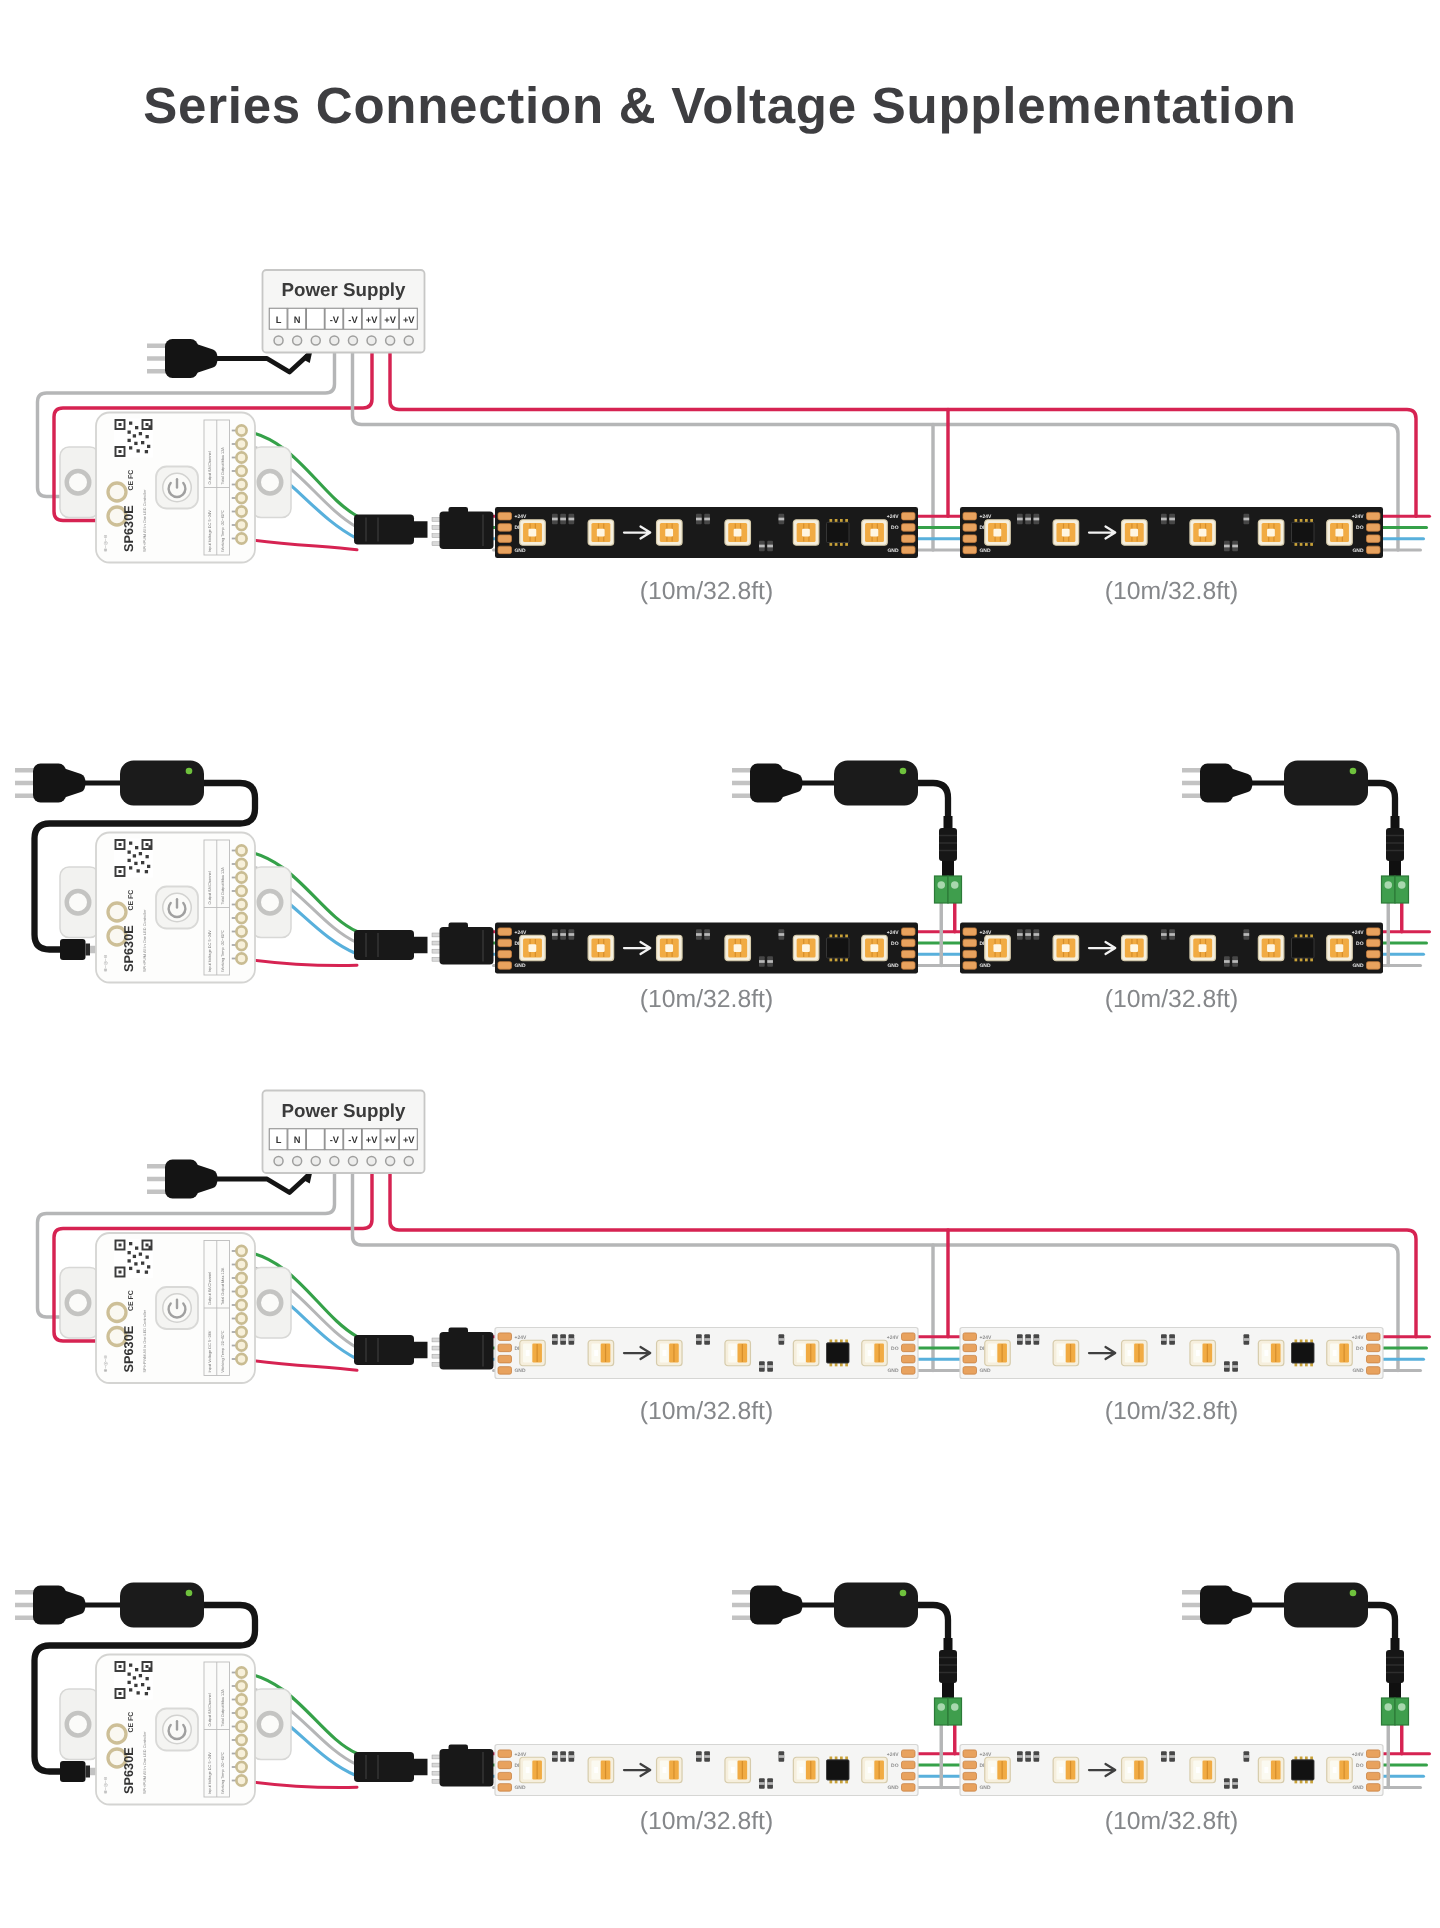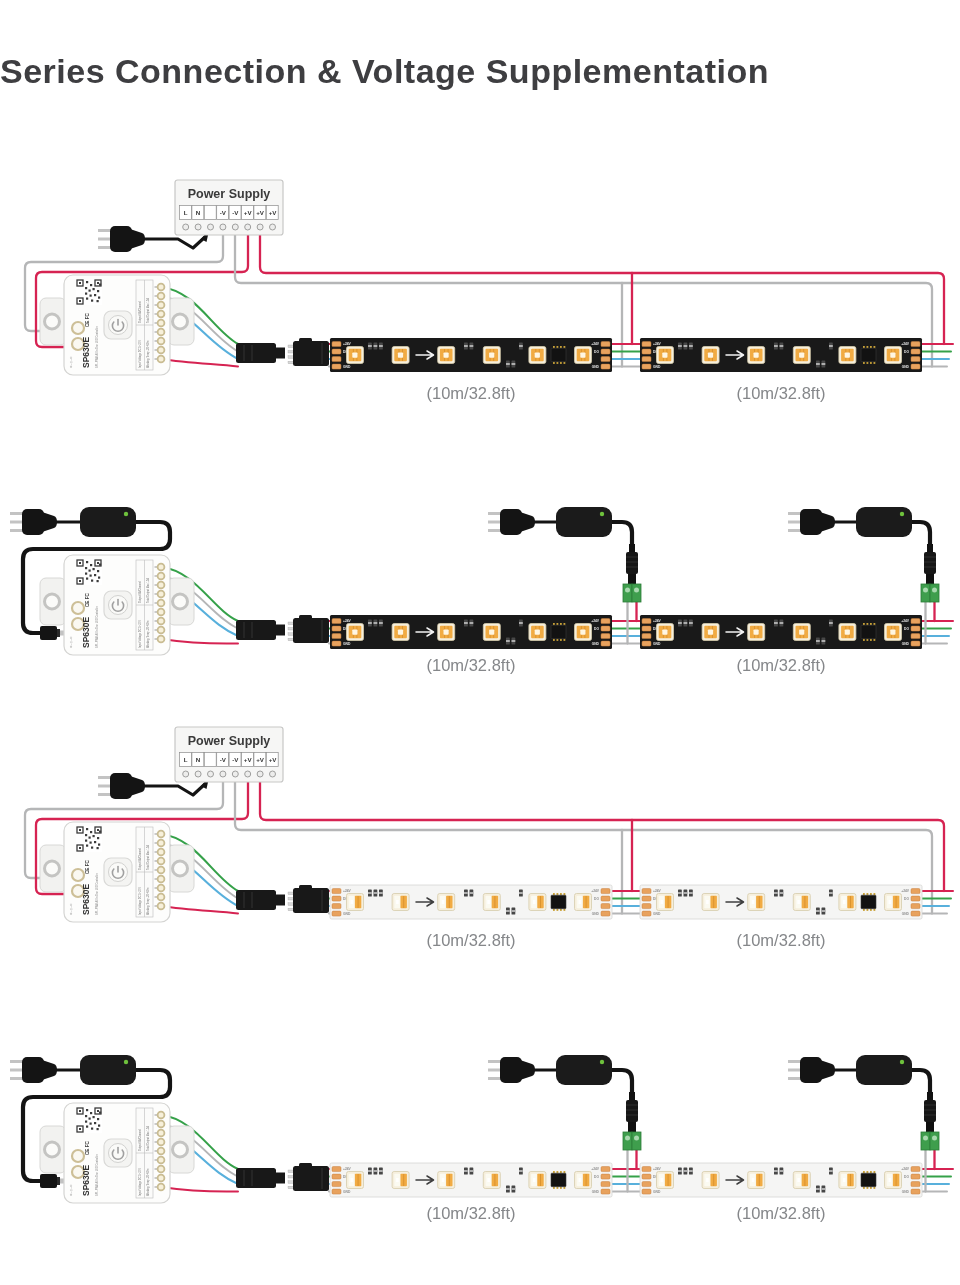--- a/index.html
+++ b/index.html
@@ -1,18 +1,18 @@
 <!DOCTYPE html>
 <html><head>
 <meta charset="utf-8">
 <style>
   html,body{margin:0;padding:0;background:#ffffff;}
   .page{position:relative;width:960px;height:1285px;background:#fff;overflow:hidden;
         font-family:"Liberation Sans",sans-serif;}
-  .title{position:absolute;top:52px;left:0;width:960px;text-align:left;margin:0;
+  .title{position:absolute;top:52px;left:0;width:960px;text-align:center;margin:0;
          font-size:34px;font-weight:700;color:#3e3e41;letter-spacing:.5px;}
   svg{position:absolute;top:0;left:0;}
   
   .w-red{stroke:#d62352;fill:none;stroke-width:2.3;stroke-linecap:round;}
   .w-gray{stroke:#b5b6b7;fill:none;stroke-width:2.3;stroke-linecap:round;}
   .w-green{stroke:#35a149;fill:none;stroke-width:2.1;stroke-linecap:round;}
   .w-blue{stroke:#58b0dc;fill:none;stroke-width:2.1;stroke-linecap:round;}
   .thin{stroke-width:2;}
   .cable{stroke:#141414;fill:none;stroke-width:4.2;stroke-linecap:round;stroke-linejoin:round;}
   .cord{stroke:#141414;fill:none;stroke-width:3.2;stroke-linecap:round;stroke-linejoin:round;}

